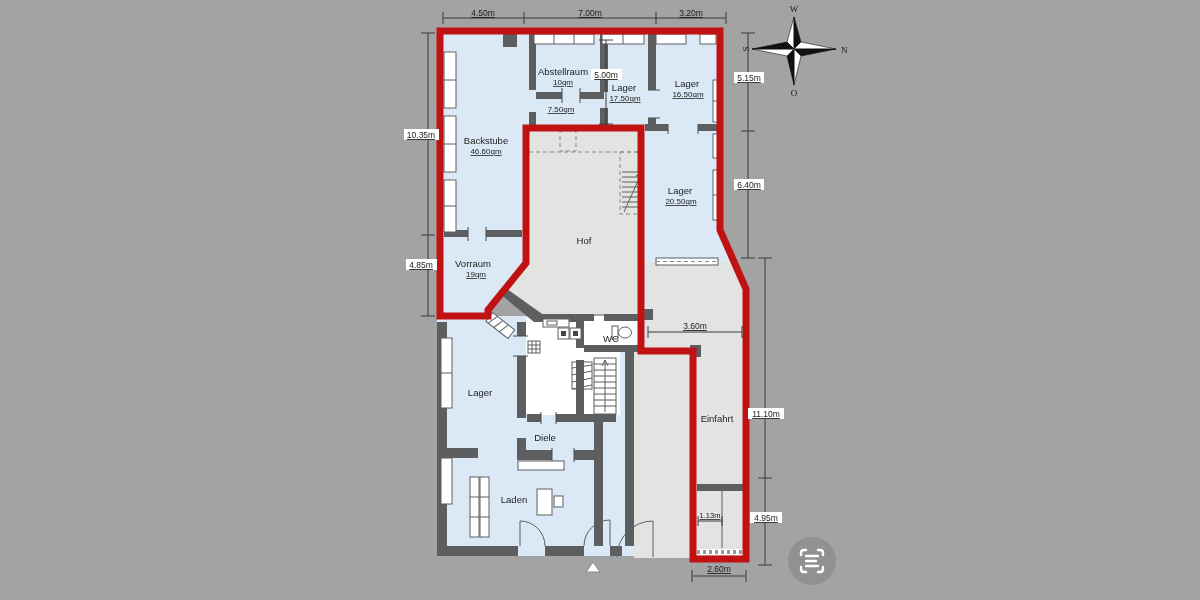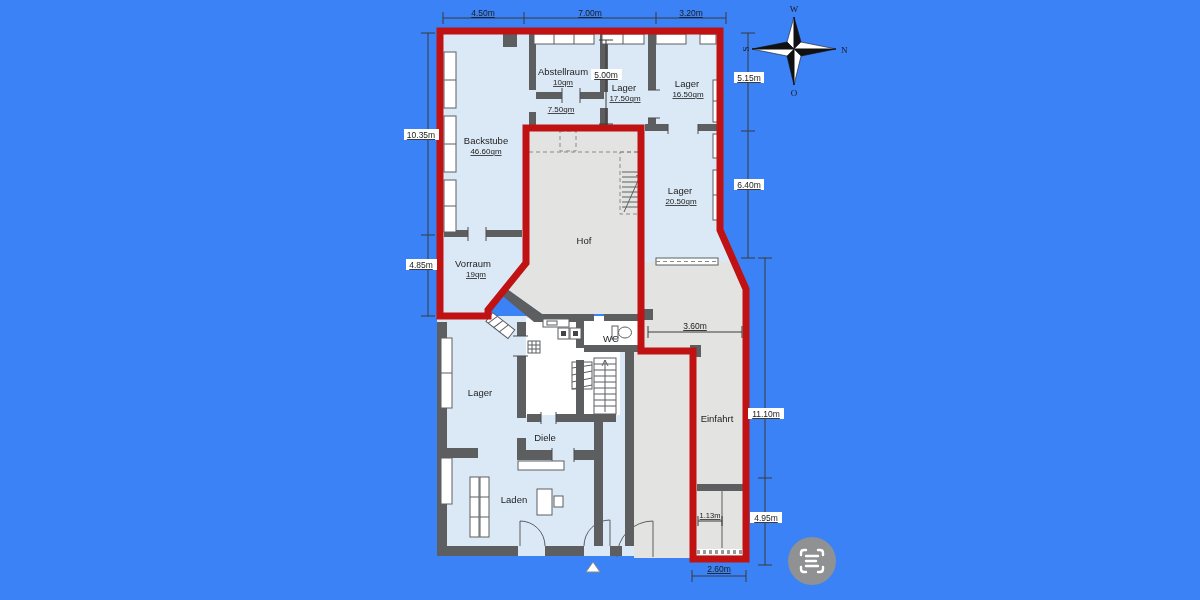--- a/index.html
+++ b/index.html
@@ -1,16 +1,16 @@
 <!DOCTYPE html>
 <html><head>
 <meta charset="utf-8">
 <style>
   html,body{margin:0;padding:0;background:#ffffff;}
-  .stage{width:1200px;height:600px;position:relative;background:#3b82f6;overflow:hidden;
+  .stage{width:1200px;height:600px;position:relative;background:#a3a3a3;overflow:hidden;
          font-family:"Liberation Sans", sans-serif;}
   svg{display:block}
   .room-name{font:9.5px "Liberation Sans",sans-serif;fill:#222;}
   .room-area{font:8px "Liberation Sans",sans-serif;fill:#222;text-decoration:underline;}
   .dim{font:8.5px "Liberation Sans",sans-serif;fill:#1b1b1b;text-decoration:underline;}
   .dim-sm{font:7.5px "Liberation Sans",sans-serif;fill:#1b1b1b;text-decoration:underline;}
   .dimline{stroke:#3a3a3a;stroke-width:1;fill:none;}
   .sym{stroke:#5d5e60;stroke-width:1;fill:#ffffff;}
   .symline{stroke:#5d5e60;stroke-width:1;fill:none;}
   .dash{stroke:#8a8a8a;stroke-width:1;fill:none;stroke-dasharray:4 3;}

